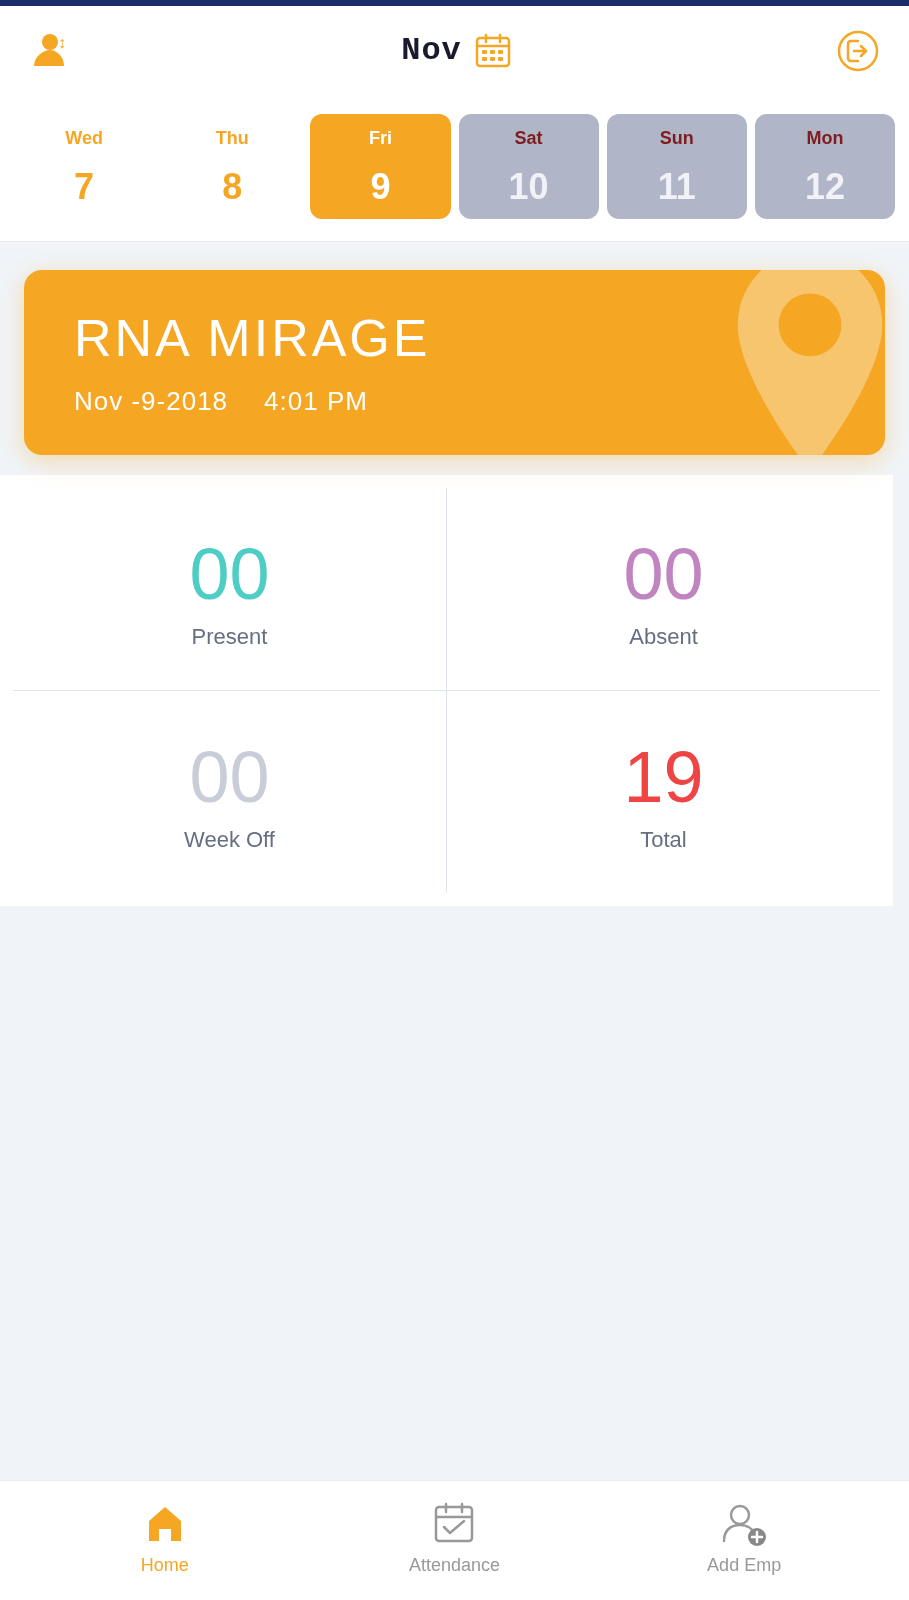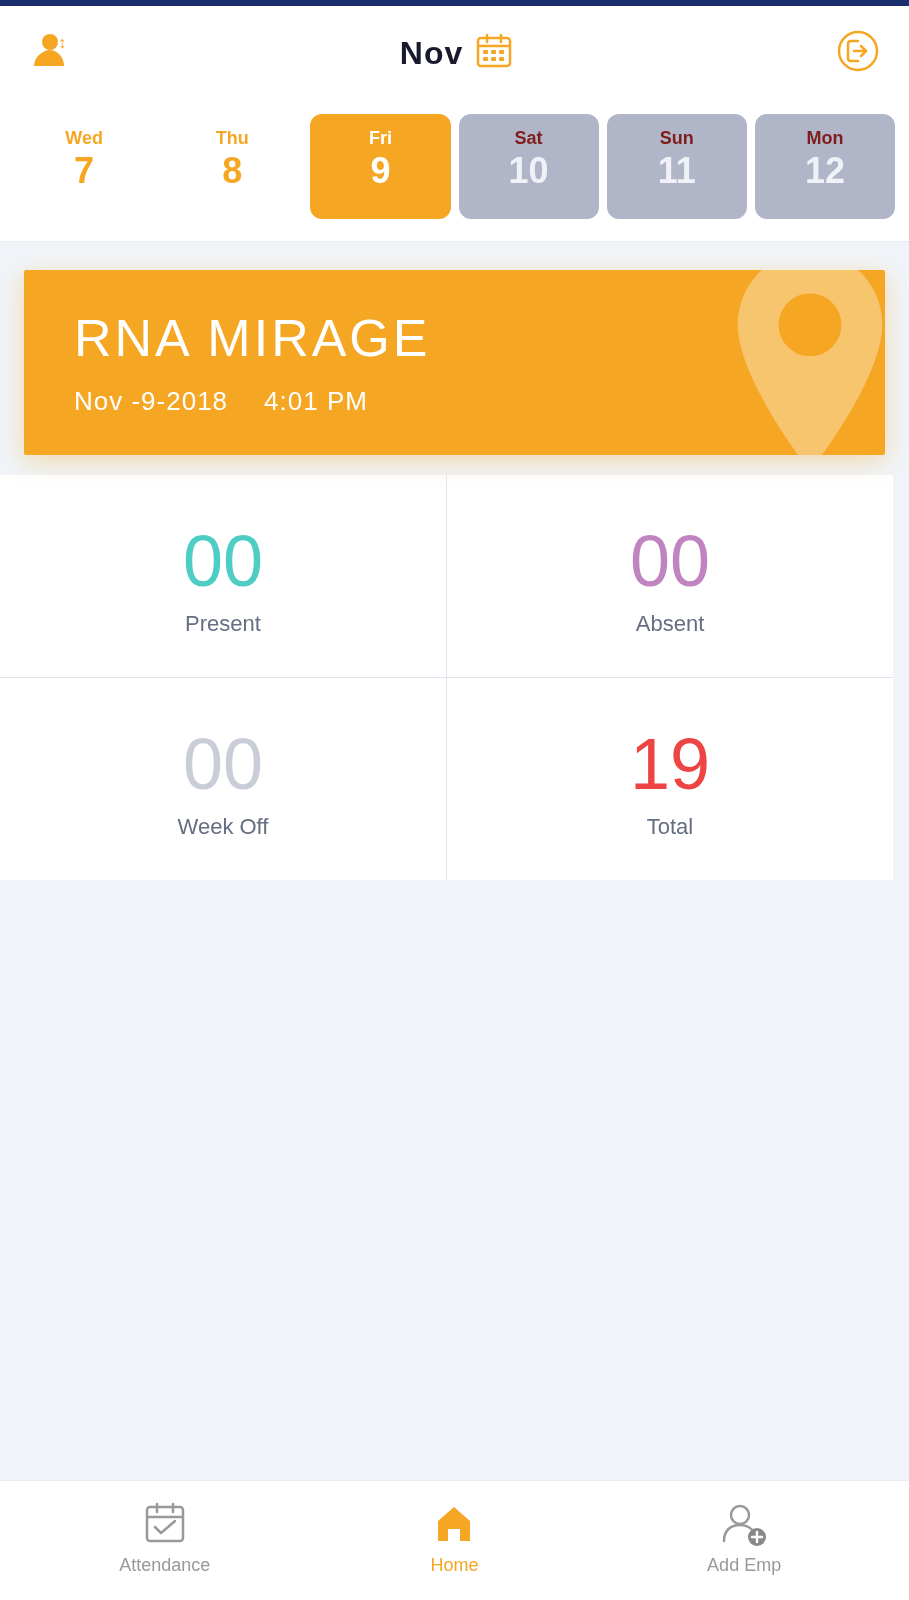--- a/index.html
+++ b/index.html
@@ -38,22 +38,23 @@
       position: relative;
     }
 
     .person-icon svg {
       width: 46px;
       height: 46px;
     }
 
     .header-center {
       display: flex;
-      align-items: center;
+      align-items: flex-start;
       gap: 12px;
+      font-family: Liberation Mono, monospace;
     }
 
     .header-month {
       font-size: 32px;
       font-weight: 700;
       color: #1a1a2e;
       letter-spacing: 1px;
     }
 
     .calendar-icon svg {
@@ -74,21 +75,21 @@
       padding: 18px 14px 22px 14px;
       gap: 8px;
       border-bottom: 1px solid #e8eaf0;
     }
 
     .date-cell {
       flex: 1;
       display: flex;
       flex-direction: column;
       align-items: center;
-      justify-content: flex-start;
+      justify-content: space-between;
       border-radius: 12px;
       padding: 14px 0 14px 0;
       cursor: pointer;
       min-height: 105px;
     }
 
     .date-cell.inactive {
       background: #b0b5c8;
     }
 
@@ -130,21 +131,21 @@
     }
 
     
     .location-card-wrap {
       padding: 28px 24px 20px 24px;
       background: #f0f4f8;
     }
 
     .location-card {
       background: #f5a623;
-      border-radius: 2px;
+      border-radius: 18px;
       padding: 38px 58px 38px 50px;
       display: flex;
       align-items: flex-end;
       justify-content: space-between;
       position: relative;
       overflow: hidden;
       box-shadow: 0 6px 24px rgba(245, 166, 35, 0.35);
     }
 
     .location-card-text {
@@ -178,21 +179,21 @@
 
     .location-icon-bg svg {
       width: 190px;
       height: 220px;
     }
 
     
     .stats-section {
       background: #ffffff;
       margin: 0 16px 0 0;
-      padding: 0;
+      padding: 13px;
     }
 
     .stats-row {
       display: flex;
       align-items: center;
     }
 
     .stat-cell {
       flex: 1;
       display: flex;
@@ -397,38 +398,38 @@
       </div>
     </div>
   </div>
 
   <div class="empty-area" style="height: 220px;"></div>
 
 </div>
 
 <div class="bottom-nav">
 
+  <div class="nav-item active">
+    <svg viewBox="0 0 48 48" fill="none" xmlns="http://www.w3.org/2000/svg">
+      <path d="M8 22 L24 8 L40 22 L40 42 L30 42 L30 30 L18 30 L18 42 L8 42 Z" fill="#f5a623"></path>
+    </svg>
+    <span class="nav-label">Home</span>
+  </div>
+
   <div class="nav-item">
     <svg viewBox="0 0 48 48" fill="none" xmlns="http://www.w3.org/2000/svg">
       <rect x="6" y="8" width="36" height="34" rx="3" stroke="#999" stroke-width="2.5" fill="none"></rect>
       <line x1="6" y1="18" x2="42" y2="18" stroke="#999" stroke-width="2.5"></line>
       <line x1="16" y1="5" x2="16" y2="13" stroke="#999" stroke-width="2.5" stroke-linecap="round"></line>
       <line x1="32" y1="5" x2="32" y2="13" stroke="#999" stroke-width="2.5" stroke-linecap="round"></line>
       <path d="M14 28 L20 34 L34 22" stroke="#999" stroke-width="2.5" stroke-linecap="round" stroke-linejoin="round" fill="none"></path>
     </svg>
     <span class="nav-label">Attendance</span>
   </div>
 
-  <div class="nav-item active">
-    <svg viewBox="0 0 48 48" fill="none" xmlns="http://www.w3.org/2000/svg">
-      <path d="M8 22 L24 8 L40 22 L40 42 L30 42 L30 30 L18 30 L18 42 L8 42 Z" fill="#f5a623"></path>
-    </svg>
-    <span class="nav-label">Home</span>
-  </div>
-
   <div class="nav-item">
     <svg viewBox="0 0 48 48" fill="none" xmlns="http://www.w3.org/2000/svg">
       <circle cx="20" cy="16" r="9" stroke="#999" stroke-width="2.5" fill="none"></circle>
       <path d="M4 42 C4 32 10 26 20 26 C27 26 33 30 36 36" stroke="#999" stroke-width="2.5" stroke-linecap="round" fill="none"></path>
       <circle cx="37" cy="38" r="9" fill="#888"></circle>
       <line x1="37" y1="33" x2="37" y2="43" stroke="white" stroke-width="2.5" stroke-linecap="round"></line>
       <line x1="32" y1="38" x2="42" y2="38" stroke="white" stroke-width="2.5" stroke-linecap="round"></line>
     </svg>
     <span class="nav-label">Add Emp</span>
   </div>

